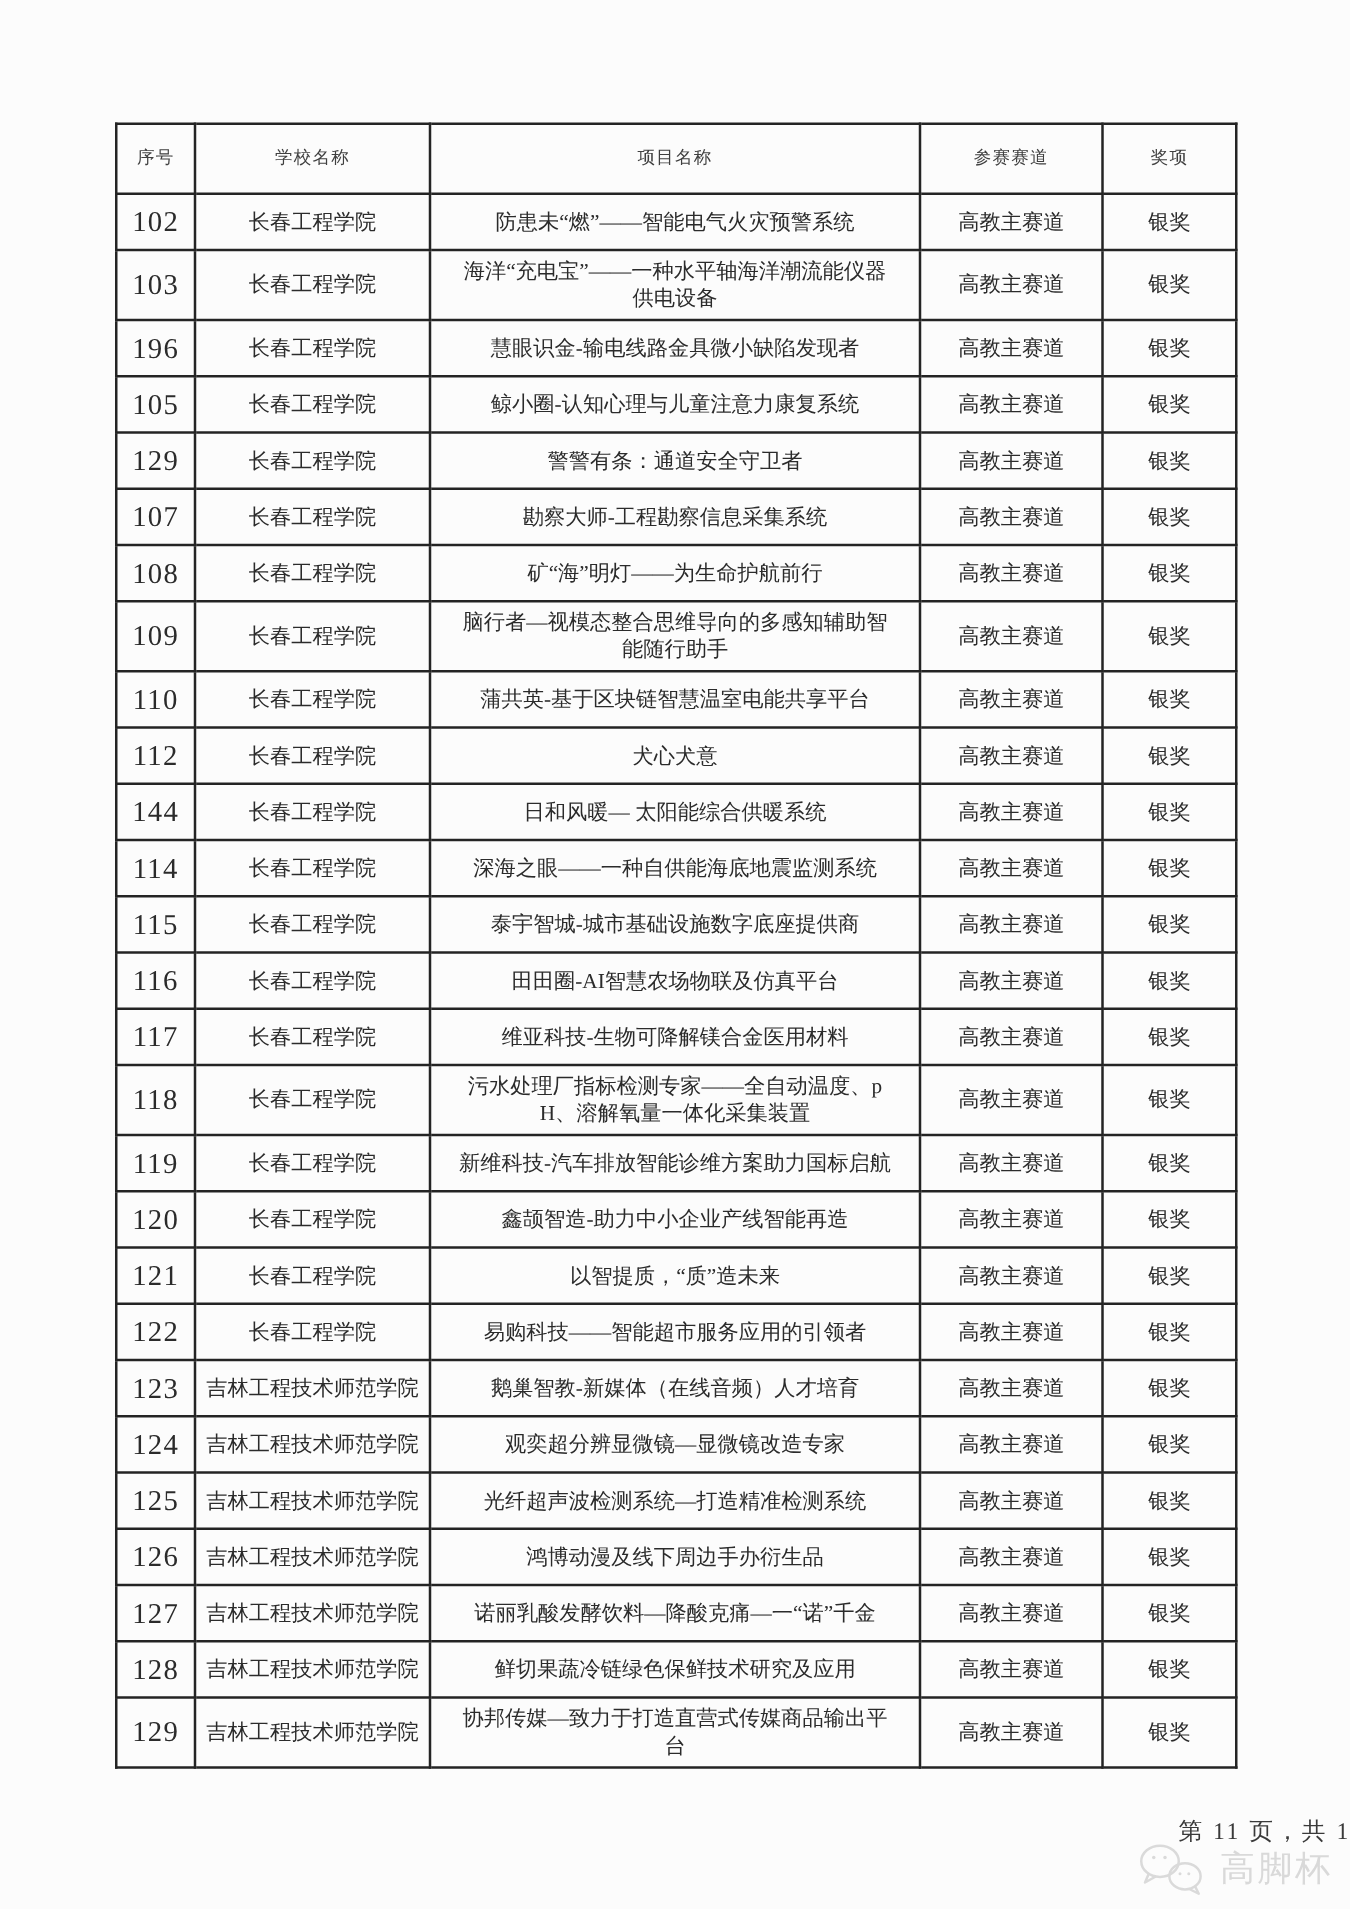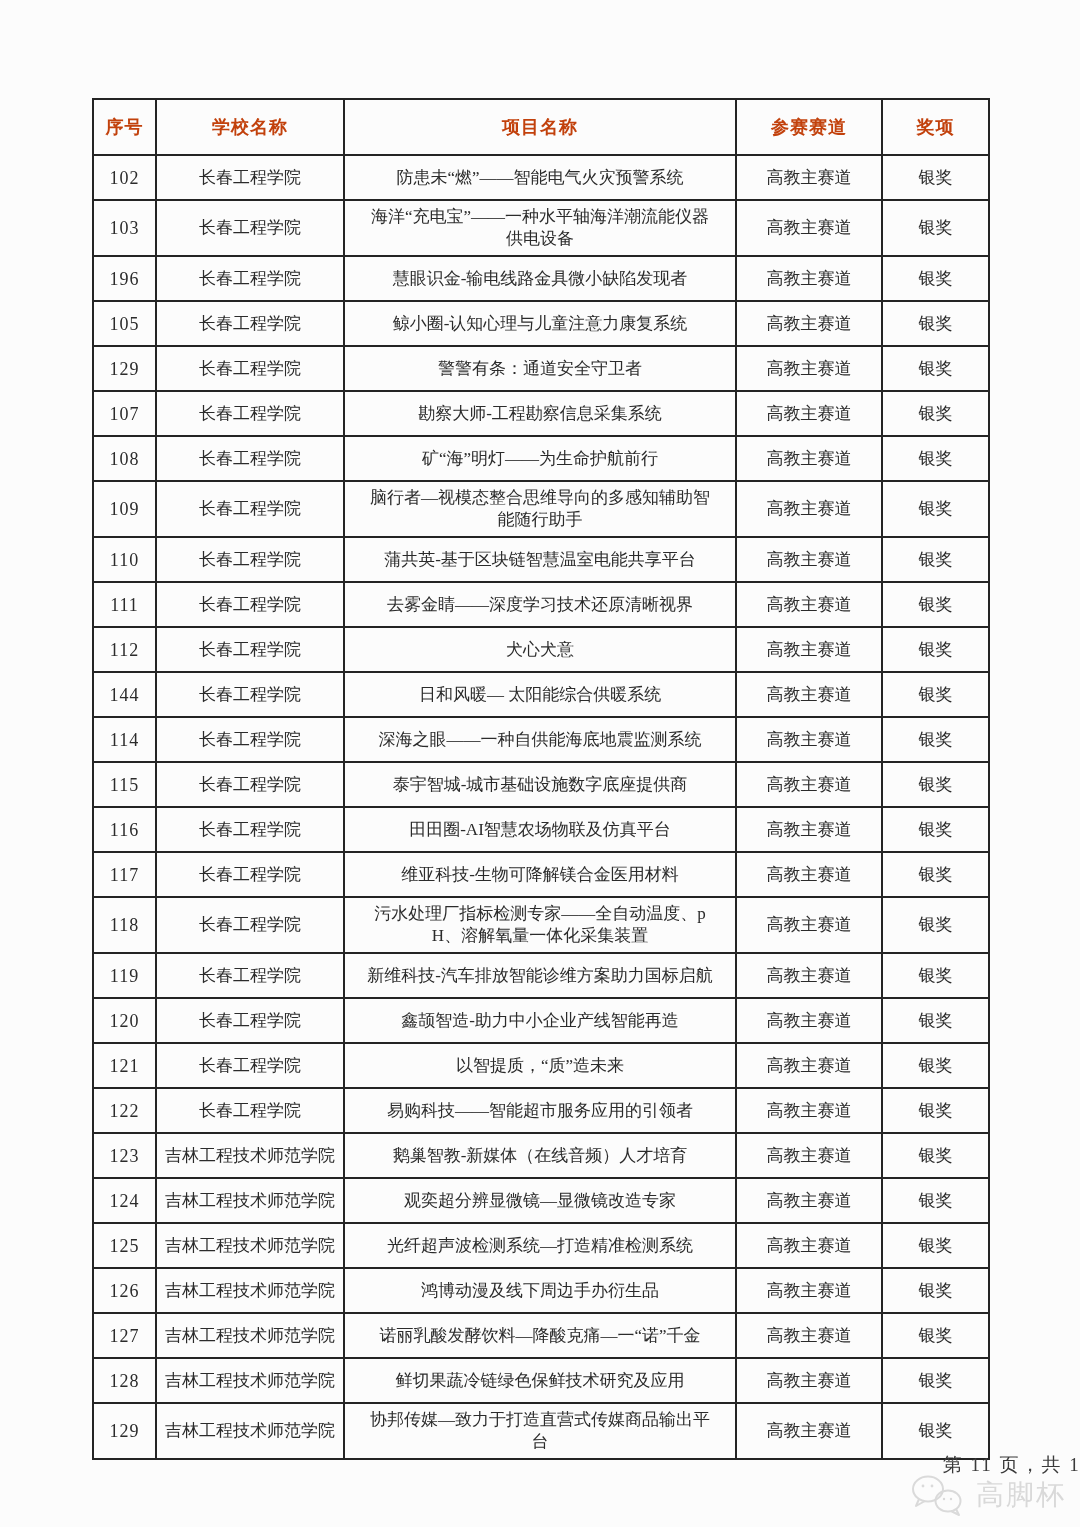--- a/index.html
+++ b/index.html
@@ -26,29 +26,29 @@
   .awards th, .awards td {
     border: 2px solid #242424;
     text-align: center;
     vertical-align: middle;
     font-size: 17px;
     line-height: 22px;
     padding: 5px 6px;
     word-break: break-all;
   }
   .awards thead th {
-    font-size: 18px;
-    font-weight: bold;
+    font-size: 14px;
+    font-weight: normal;
     height: 44px;
-    color: #c2410c;
+    color: #404040;
     letter-spacing: 1px;
   }
   .awards tbody tr { height: 45px; }
   .awards td.project { padding: 5px 18px; margin-left: 16px; }
-  .awards td.index { font-size: 18px; letter-spacing: 1px; font-family: Liberation Serif, serif; }
+  .awards td.index { font-size: 23px; letter-spacing: 1px; font-family: Liberation Serif, serif; }
   .footer {
     position: absolute;
     left: 0; top: 1452px;
     width: 1080px;
     text-align: right;
     font-size: 19px;
     color: #3a3a3a;
     letter-spacing: 2px;
     padding-left: 40px;
   }
@@ -144,27 +144,20 @@
         <td>银奖</td>
       </tr>
       <tr>
         <td class="index">110</td>
         <td>长春工程学院</td>
         <td class="project">蒲共英-基于区块链智慧温室电能共享平台</td>
         <td>高教主赛道</td>
         <td>银奖</td>
       </tr>
       <tr>
-        <td class="index">111</td>
-        <td>长春工程学院</td>
-        <td class="project">去雾金睛——深度学习技术还原清晰视界</td>
-        <td>高教主赛道</td>
-        <td>银奖</td>
-      </tr>
-      <tr>
         <td class="index">112</td>
         <td>长春工程学院</td>
         <td class="project">犬心犬意</td>
         <td>高教主赛道</td>
         <td>银奖</td>
       </tr>
       <tr>
         <td class="index">144</td>
         <td>长春工程学院</td>
         <td class="project">日和风暖— 太阳能综合供暖系统</td>

